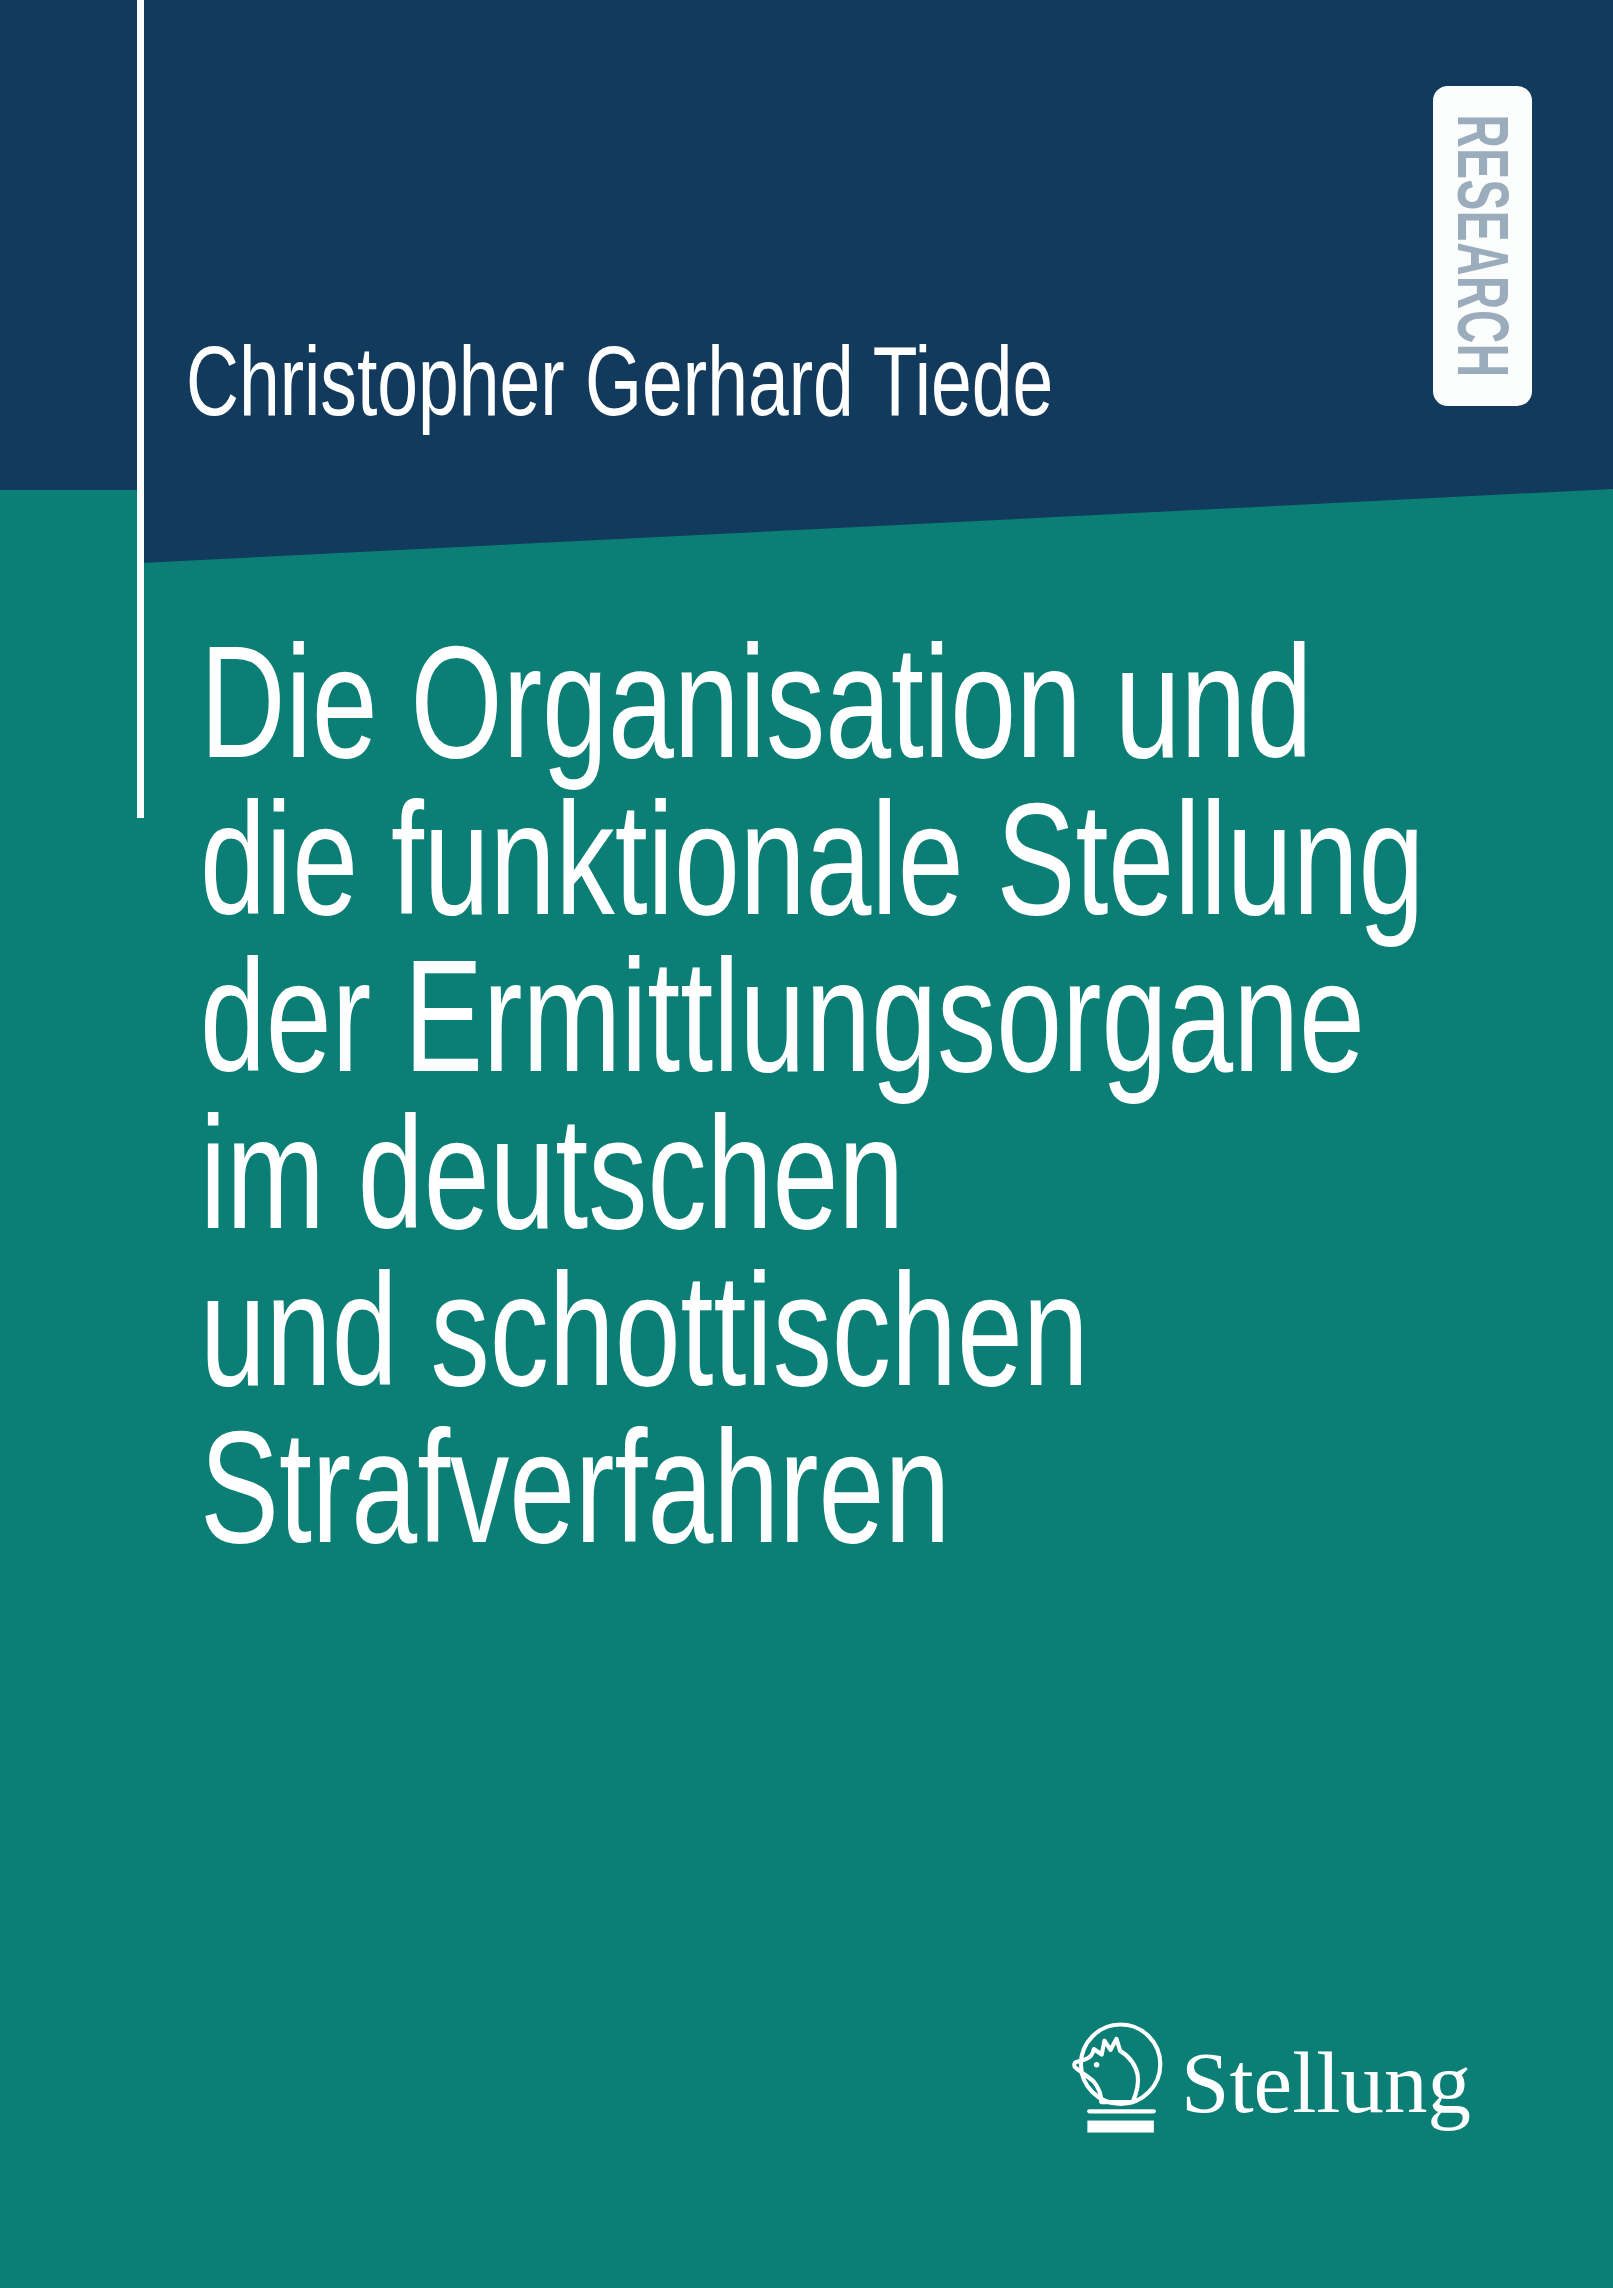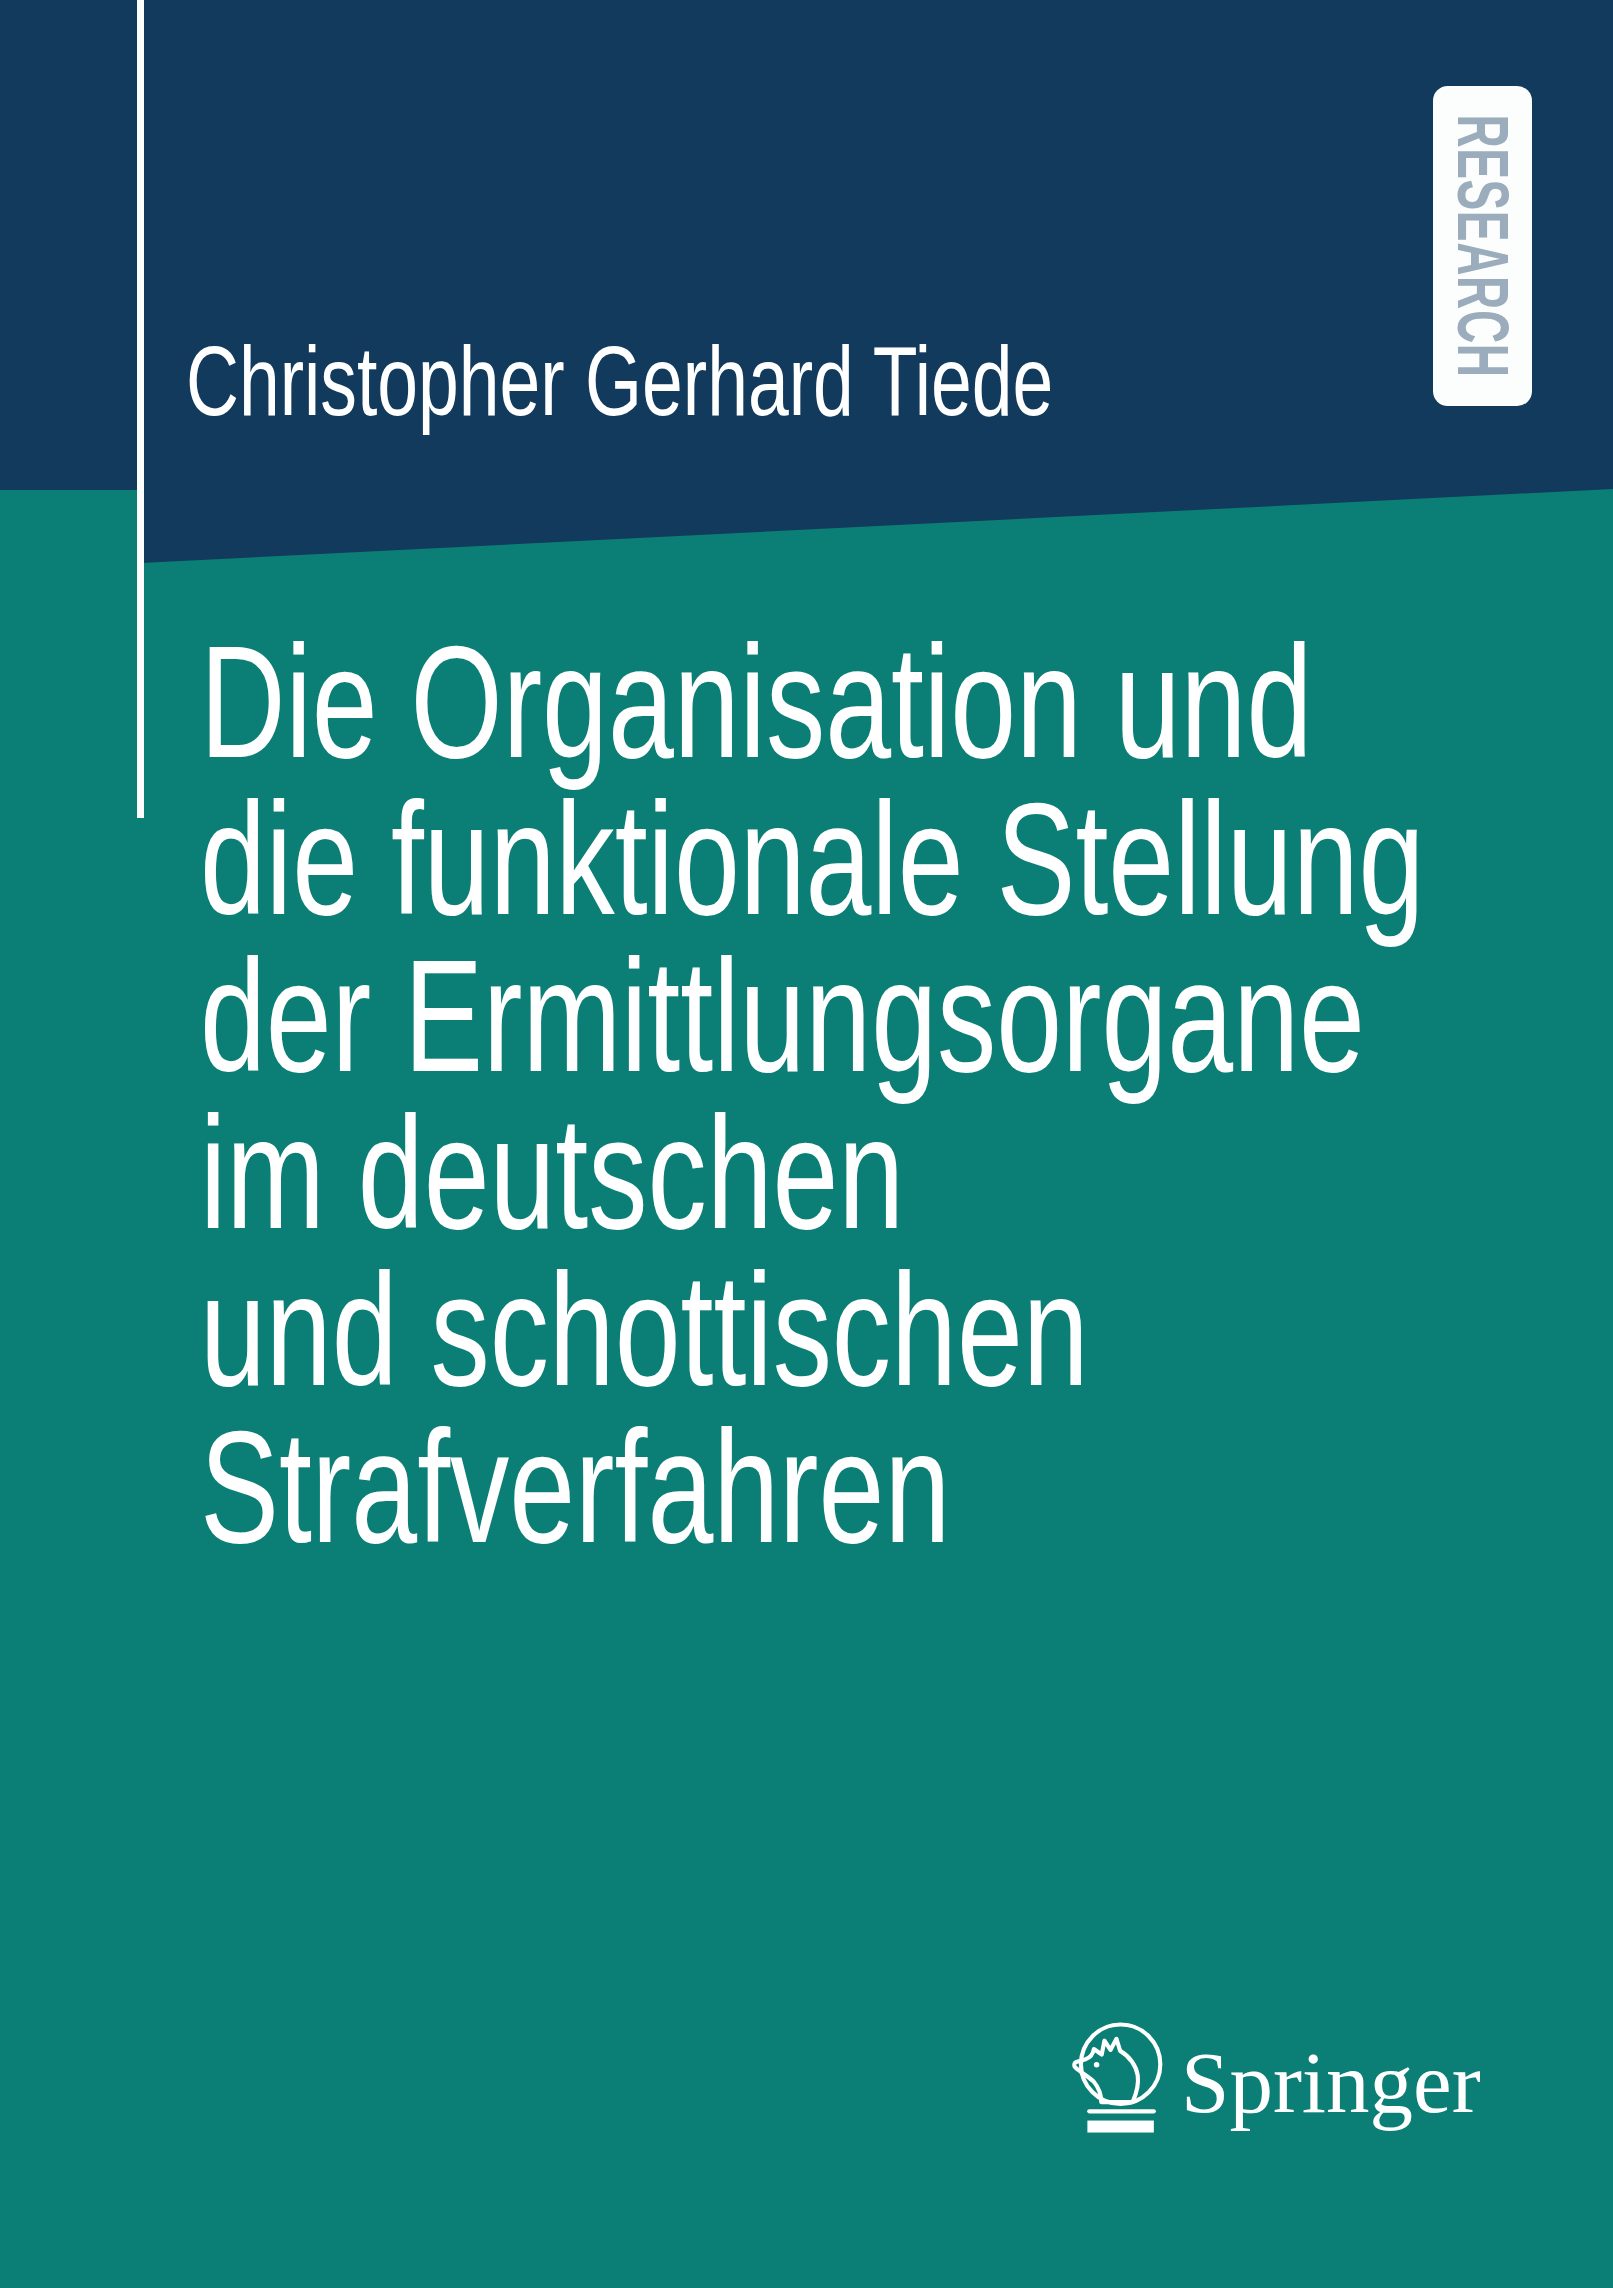--- a/index.html
+++ b/index.html
@@ -119,16 +119,16 @@
                L 56.5 34.5
                C 67 40.5, 74 51, 75.5 61
                C 77 71, 74 81, 70 90
                Z"></path>
       <path d="M 23 100 L 93 100"></path>
     </g>
     <circle cx="31" cy="49.5" r="3" fill="#ffffff"></circle>
     <rect x="21" y="110" width="72" height="13" fill="#ffffff"></rect>
   </svg>
 
-  <div class="publisher-name">Springer</div>
+  <div class="publisher-name">Stellung</div>
 
 </div>
 
 
 </body></html>

